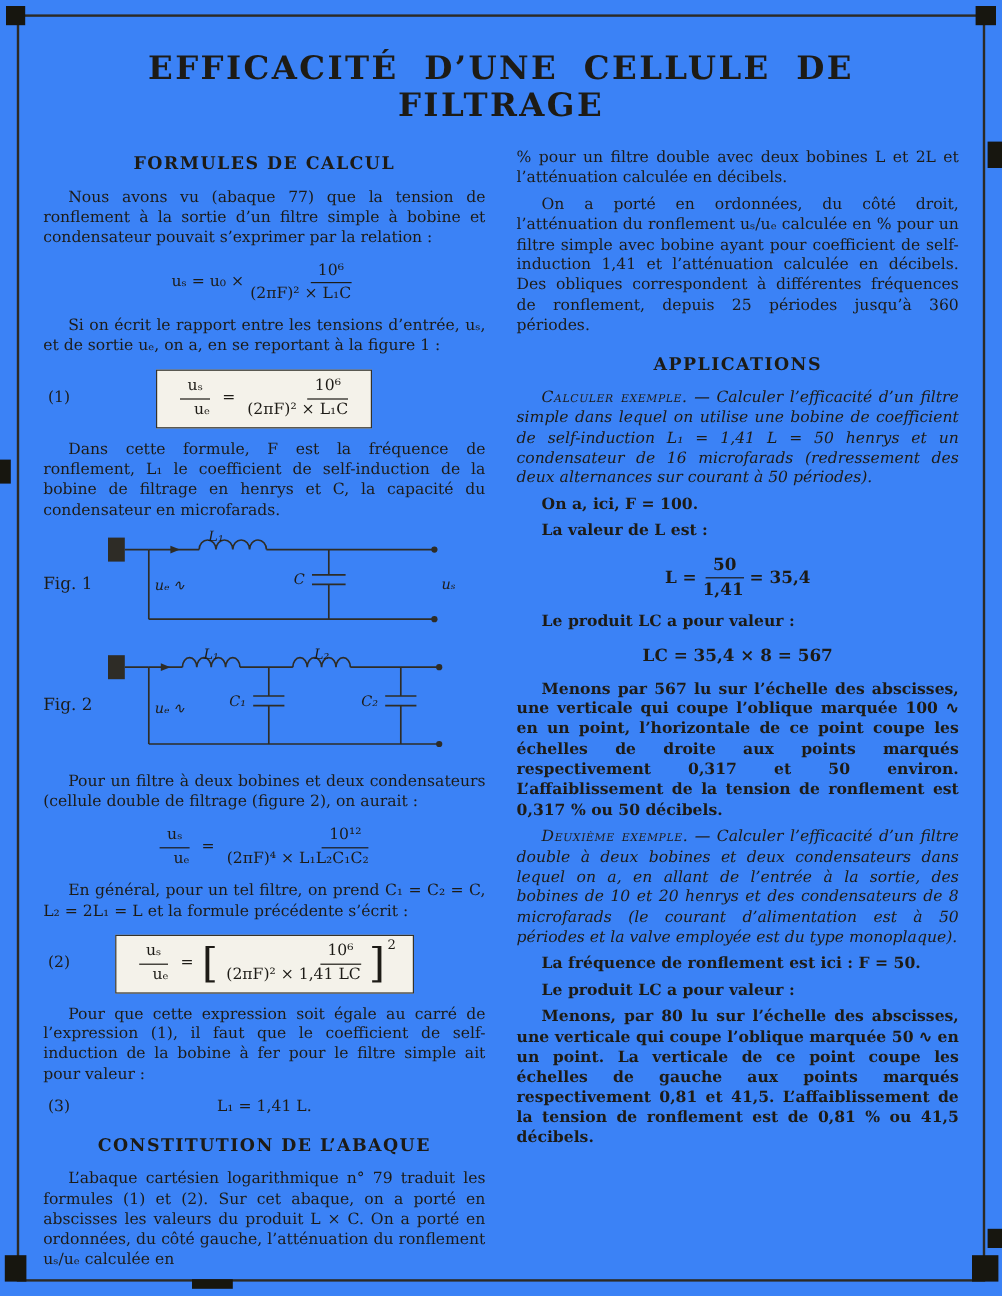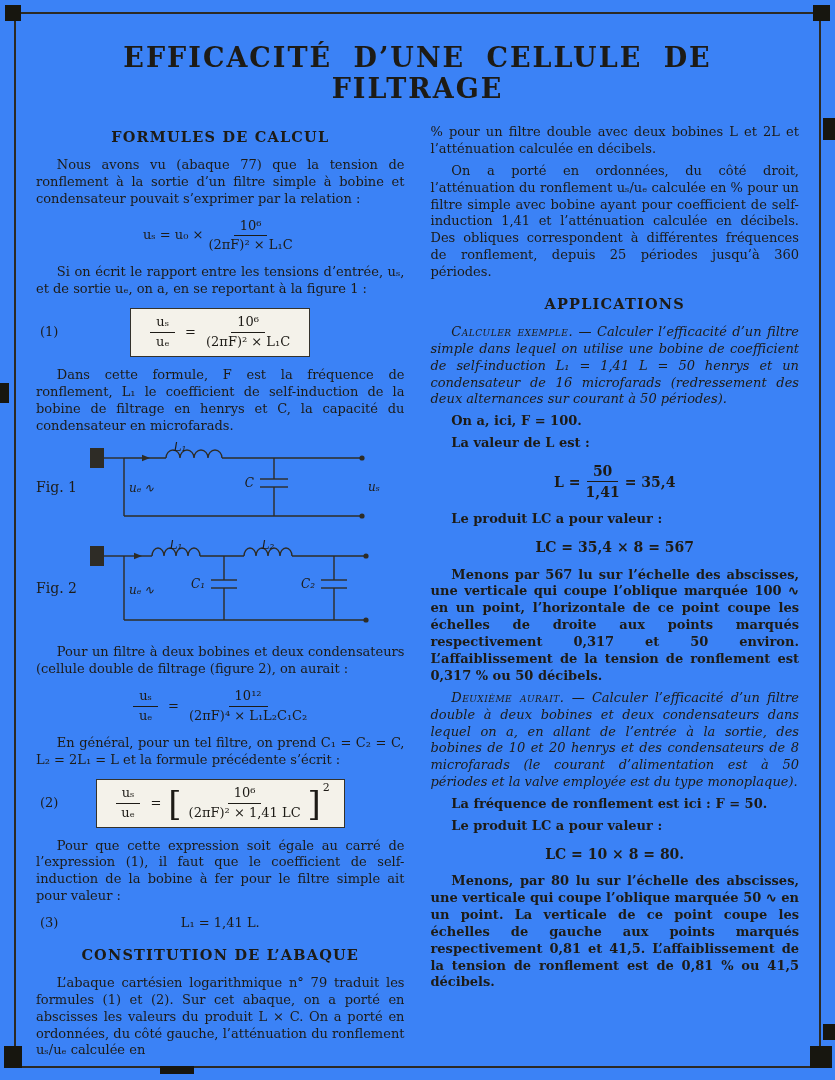--- a/index.html
+++ b/index.html
@@ -34,21 +34,21 @@
   .sect.mt { margin-top:14px; }
   p.body { text-indent:1.6em; margin-bottom:5px; }
   .ex { font-style:italic; }
   .lead { font-variant:small-caps; letter-spacing:.5px; }
   .bold { font-weight:bold; }
   .eq-row {
     display:flex; align-items:center; justify-content:center;
     margin:10px 0; position:relative; text-align:center;
   }
   .eq-label { position:absolute; left:4px; font-size:13px; }
-  .frac { display:inline-flex; flex-direction:column; align-items:center; vertical-align:middle; margin:0 5px; }
+  .frac { display:inline-flex; flex-direction:column; align-items:flex-end; vertical-align:middle; margin:0 5px; }
   .frac .num { padding:0 6px 1px; border-bottom:1.2px solid #1d1b16; }
   .frac .den { padding-top:1px; }
   .eq-sign { margin:0 5px; }
   .boxed { border:1.5px solid #34322b; padding:5px 14px; display:inline-flex; align-items:center; background:#f4f2ea; }
   .bracket { font-size:34px; line-height:0.9; font-weight:400; margin:0 2px; }
   .exp { align-self:flex-start; font-size:11px; margin-top:-4px; }
   .fig-row { display:flex; align-items:center; gap:4px; margin:8px 0; }
   .fig-label { flex:none; width:44px; font-size:14px; }
   .circuit { flex:none; }
   .center-eq { font-weight:bold; font-size:14px; }
@@ -241,25 +241,24 @@
           </span>
           <span>= 35,4</span>
         </div>
 
         <p class="body bold">Le produit LC a pour valeur :</p>
 
         <div class="eq-row center-eq">LC = 35,4 × 8 = 567</div>
 
         <p class="body bold">Menons par 567 lu sur l’échelle des abscisses, une verticale qui coupe l’oblique marquée 100 ∿ en un point, l’horizontale de ce point coupe les échelles de droite aux points marqués respectivement 0,317 et 50 environ. L’affaiblissement de la tension de ronflement est 0,317 % ou 50 décibels.</p>
 
-        <p class="body ex"><span class="lead">Deuxième aurait.</span><span> — Calculer l’efficacité d’un filtre double à deux bobines et deux condensateurs dans lequel on a, en allant de l’entrée à la sortie, des bobines de 10 et 20 henrys et des condensateurs de 8 microfarads (le courant d’alimentation est à 50 périodes et la valve employée est du type monoplaque).</span></p>
+        <p class="body ex"><span class="lead">Deuxième exemple.</span><span> — Calculer l’efficacité d’un filtre double à deux bobines et deux condensateurs dans lequel on a, en allant de l’entrée à la sortie, des bobines de 10 et 20 henrys et des condensateurs de 8 microfarads (le courant d’alimentation est à 50 périodes et la valve employée est du type monoplaque).</span></p>
 
         <p class="body bold">La fréquence de ronflement est ici : F = 50.</p>
 
         <p class="body bold">Le produit LC a pour valeur  :</p>
 
-        <div class="eq-row center-eq">LC = 10 × 8 = 80.</div>
 
         <p class="body bold">Menons, par 80 lu sur l’échelle des abscisses, une verticale qui coupe l’oblique marquée 50 ∿ en un point. La verticale de ce point coupe les échelles de gauche aux points marqués respectivement 0,81 et 41,5. L’affaiblissement de la tension de ronflement est de 0,81 % ou 41,5 décibels.</p>
       </div>
     </div>
   </div>
 </div>
 
 </body></html>

